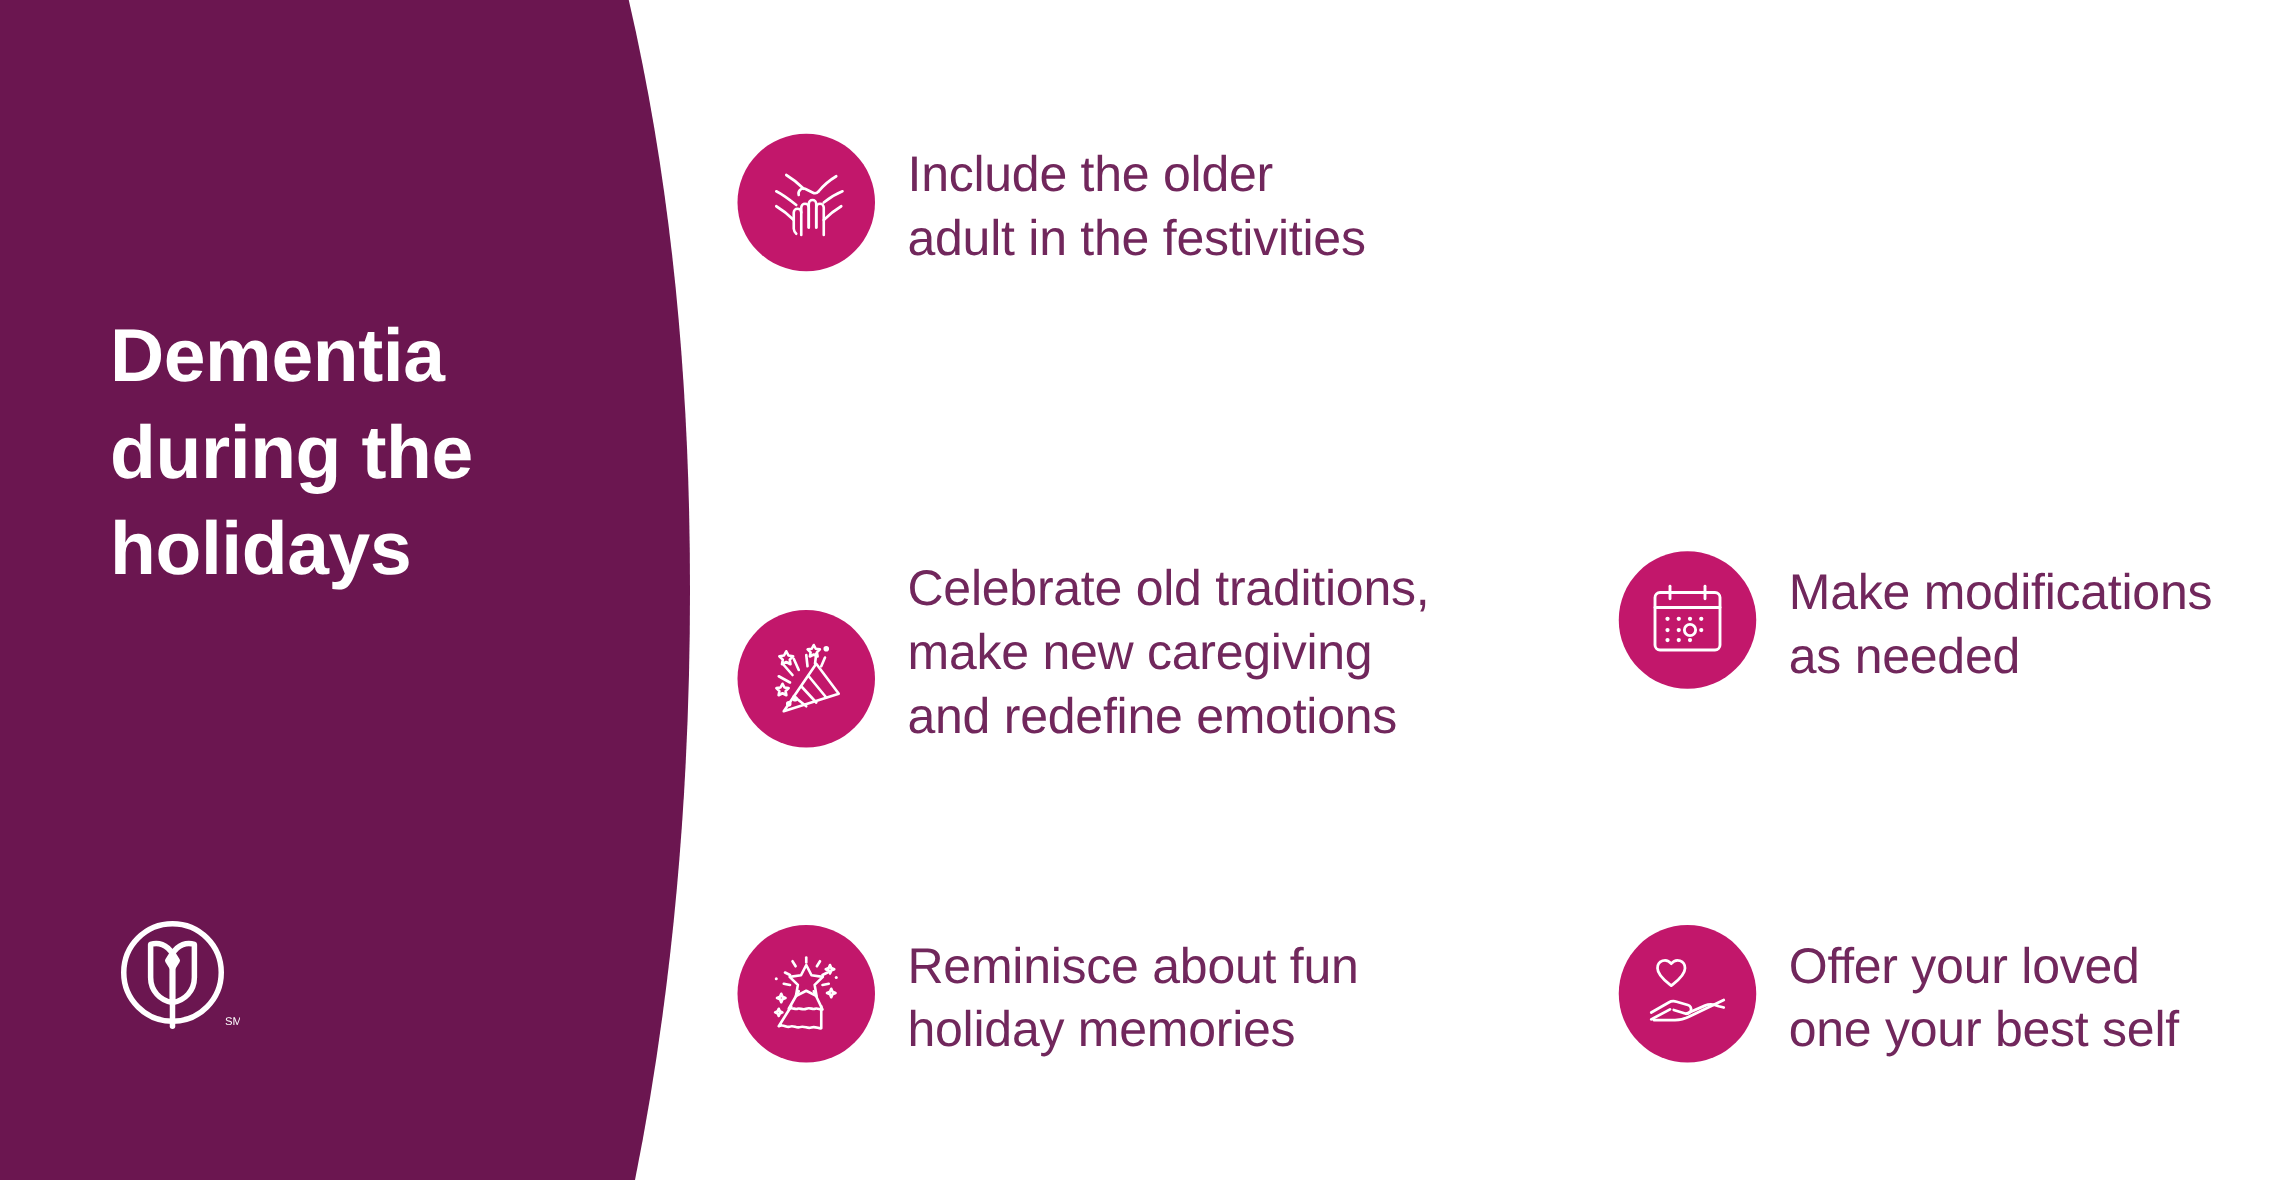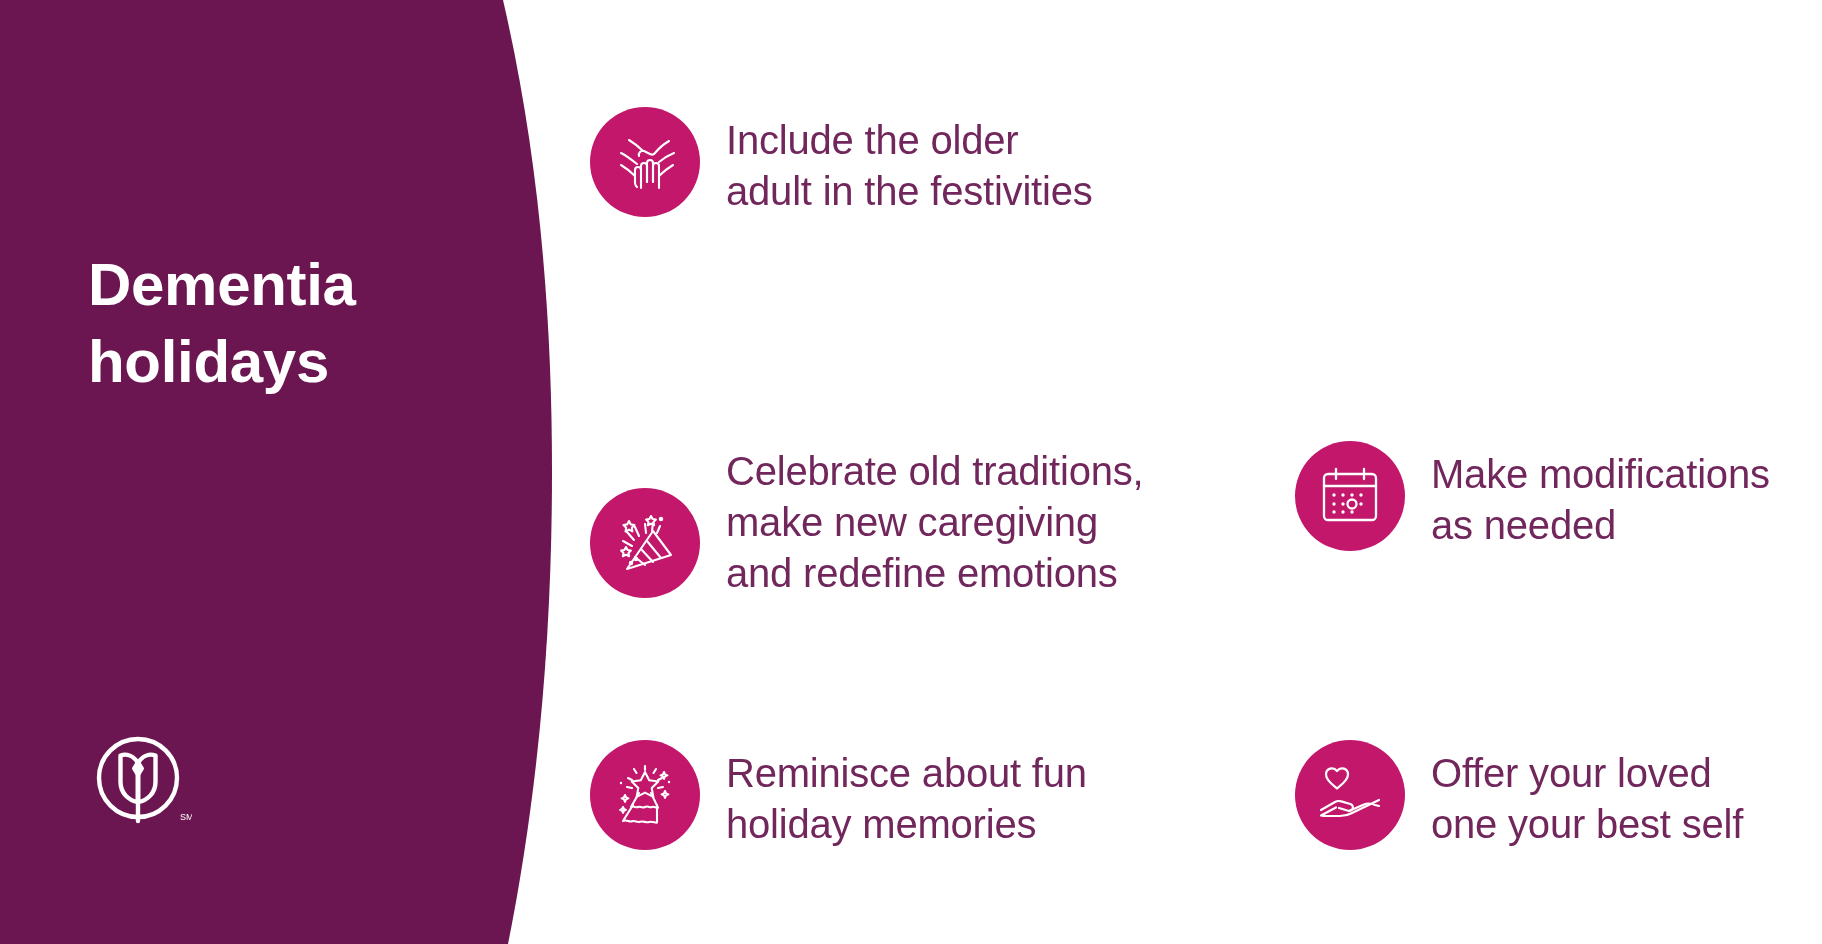--- a/index.html
+++ b/index.html
@@ -83,20 +83,21 @@
 <div id="stage">
 
   <svg class="panel-svg" viewBox="0 0 600 944" preserveAspectRatio="none" aria-hidden="true">
     <path d="M0,0 L503,0 C540,160 552,320 552,472 C552,624 540,784 508,944 L0,944 Z" fill="#6B1650"></path>
   </svg>
 
   <div class="panel-content">
 
     <div class="headline">
       <span class="ln">Dementia</span>
+      <span class="ln">during the</span>
       <span class="ln">holidays</span>
     </div>
 
     <svg class="brand-logo" viewBox="0 0 104 104">
       <circle cx="50" cy="48" r="39" fill="none" stroke="#ffffff" stroke-width="4.4"></circle>
 
       <path d="M50,33 C45.5,25.5 38.5,23.5 32.5,25.5 L32.5,52 C32.5,62.5 40,70.5 50,72 Z" fill="none" stroke="#ffffff" stroke-width="4.4" stroke-linejoin="round" stroke-linecap="round"></path>
 
       <path d="M50,33 C54.5,25.5 61.5,23.5 67.5,25.5 L67.5,52 C67.5,62.5 60,70.5 50,72 Z" fill="none" stroke="#ffffff" stroke-width="4.4" stroke-linejoin="round" stroke-linecap="round"></path>
 

